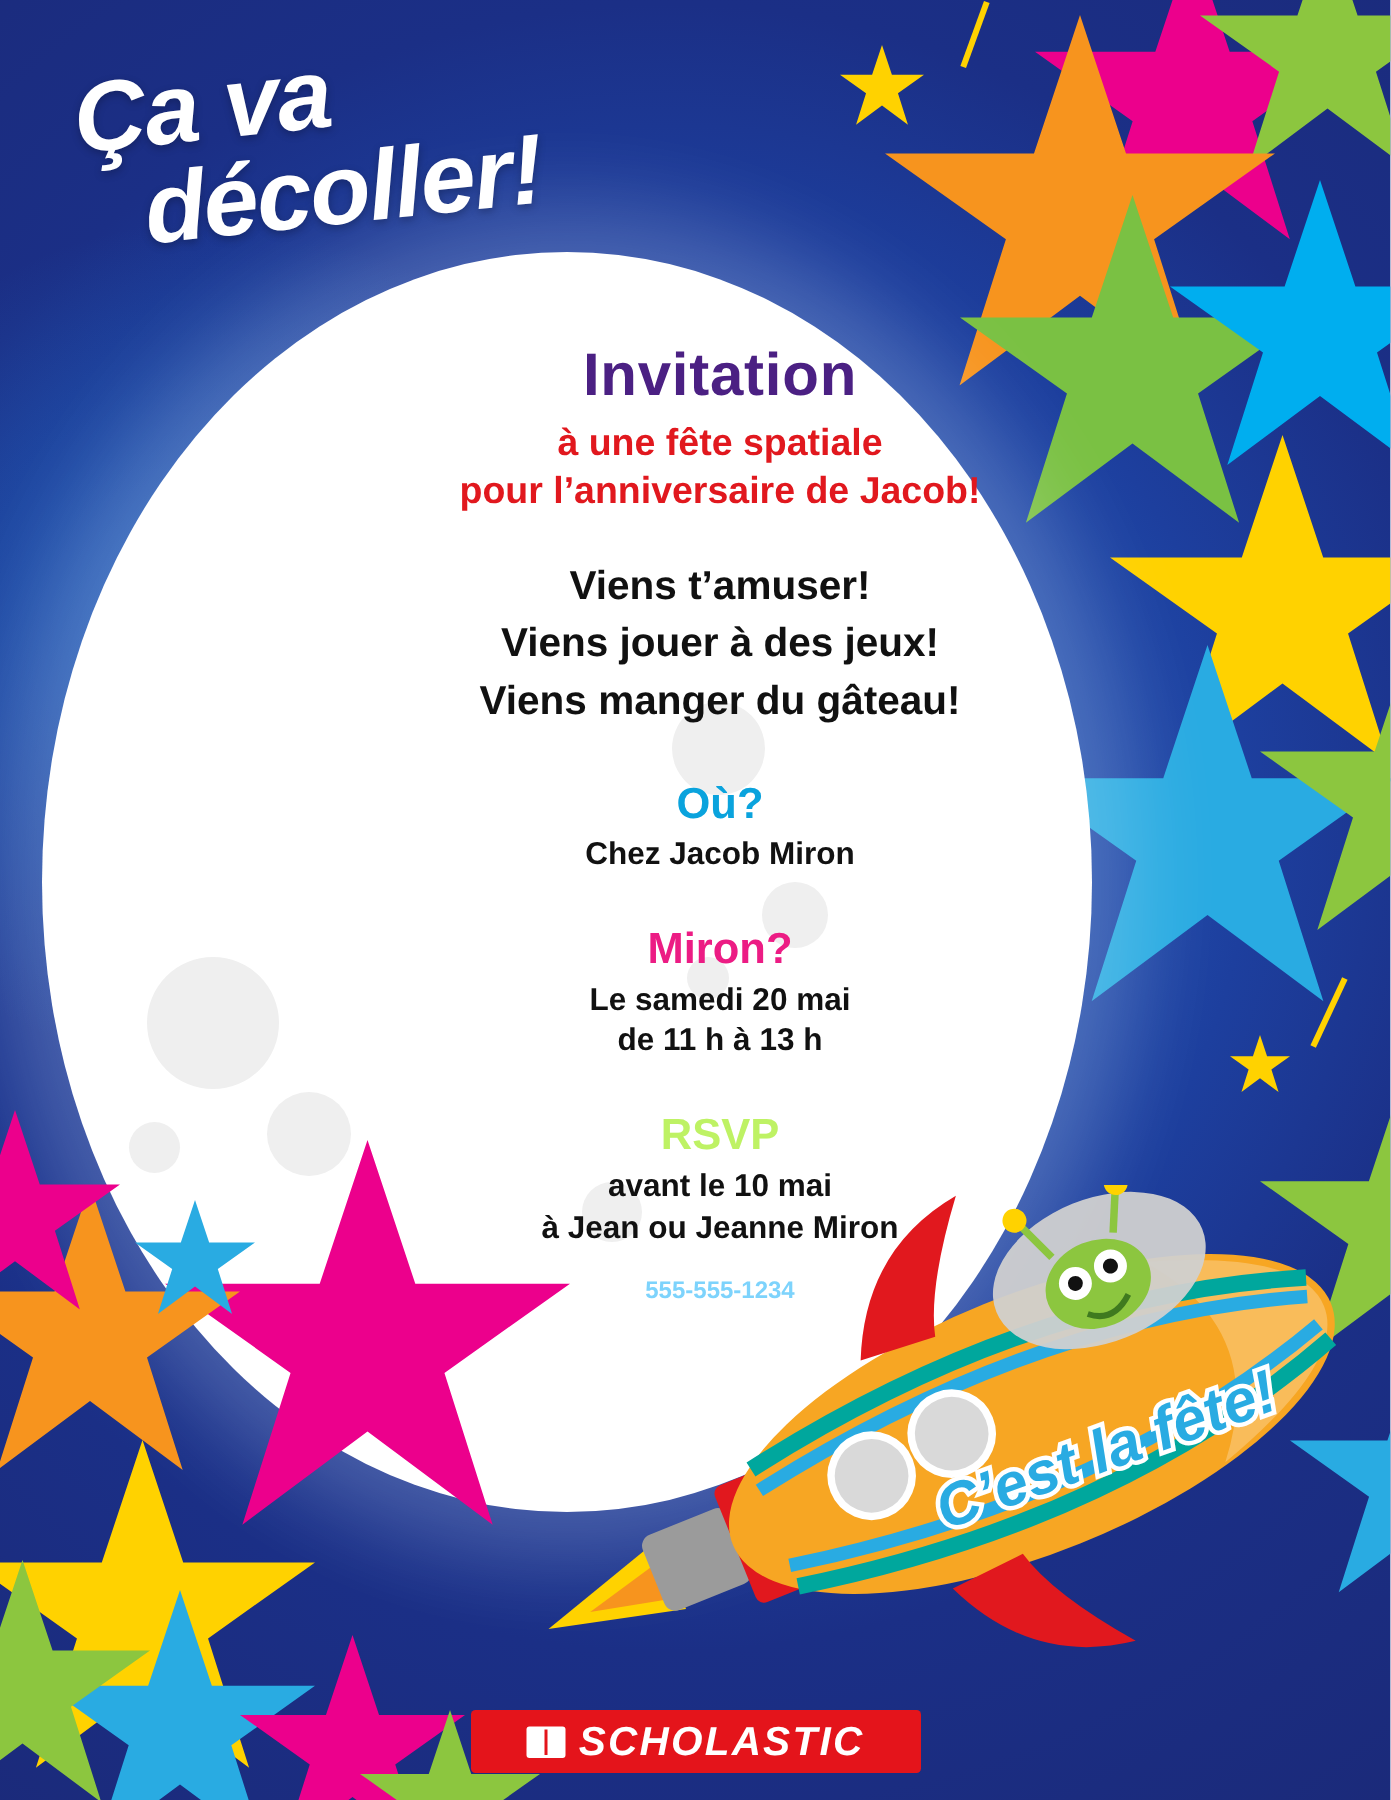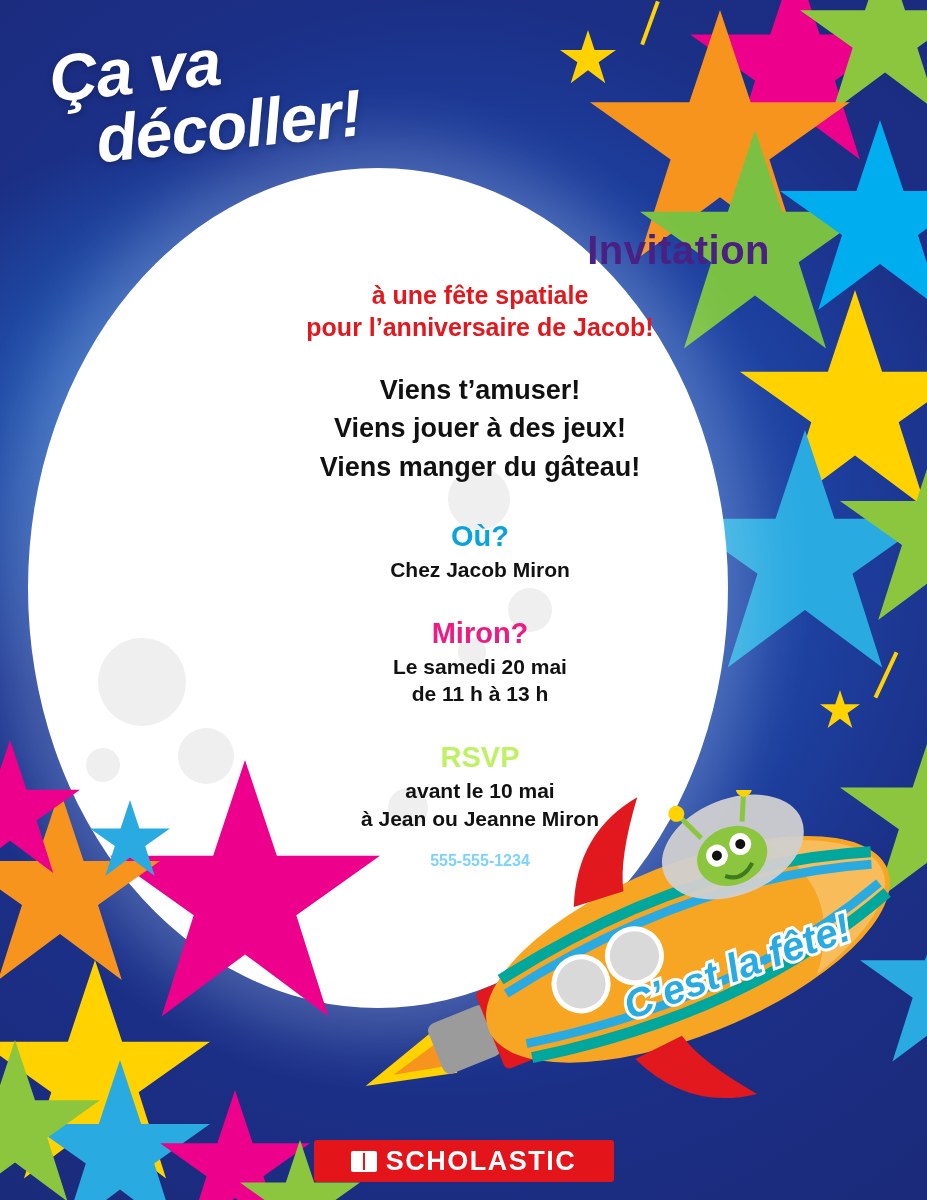--- a/index.html
+++ b/index.html
@@ -72,21 +72,20 @@
     top: 228px;
     width: 580px;
     text-align: center;
     color: #111111;
   }
   .inv-head {
     font-size: 40px;
     font-weight: bold;
     color: #4b2083;
     letter-spacing: 0.5px;
-    text-align: right;
   }
   .inv-sub {
     margin-top: 6px;
     font-size: 25px;
     font-weight: bold;
     color: #e1181e;
     line-height: 1.28;
   }
   .inv-lines {
     margin-top: 28px;
@@ -162,20 +161,21 @@
     width: 2px;
     height: 17px;
     background: #e4141b;
     transform: translateX(-50%);
   }
   .logo-text {
     color: #ffffff;
     font-size: 27px;
     font-weight: bold;
     letter-spacing: 1.5px;
+    font-style: italic;
   }
 </style>
 </head>
 <body>
 
 <div class="page">
 
   <div class="bg"></div>
   <div class="bg-left-glow"></div>
 

